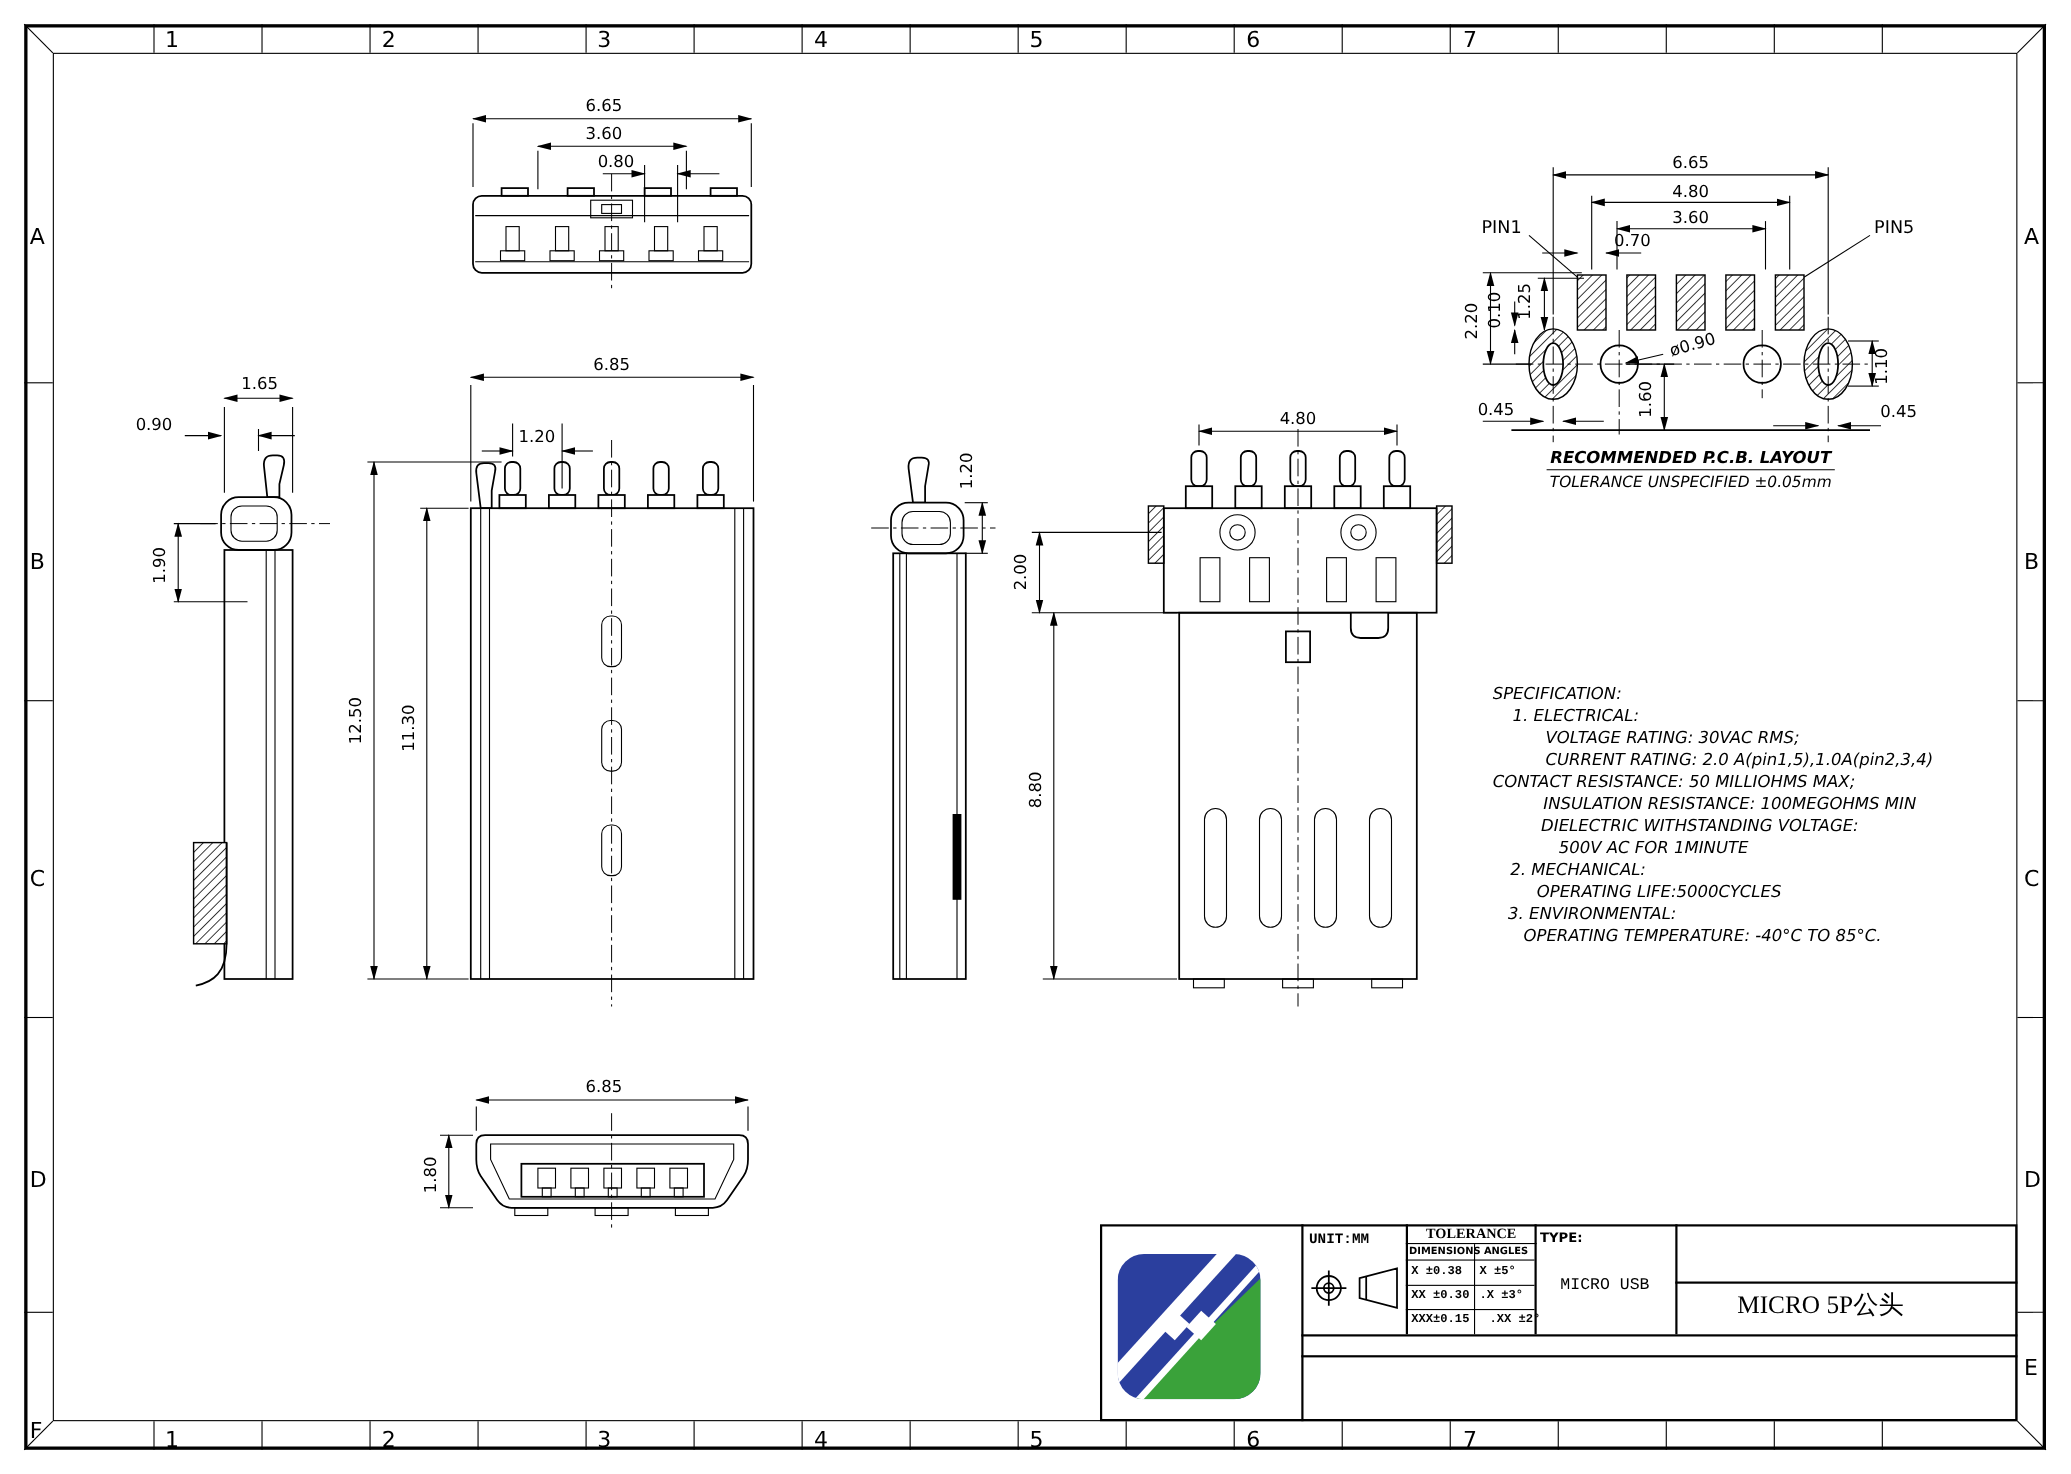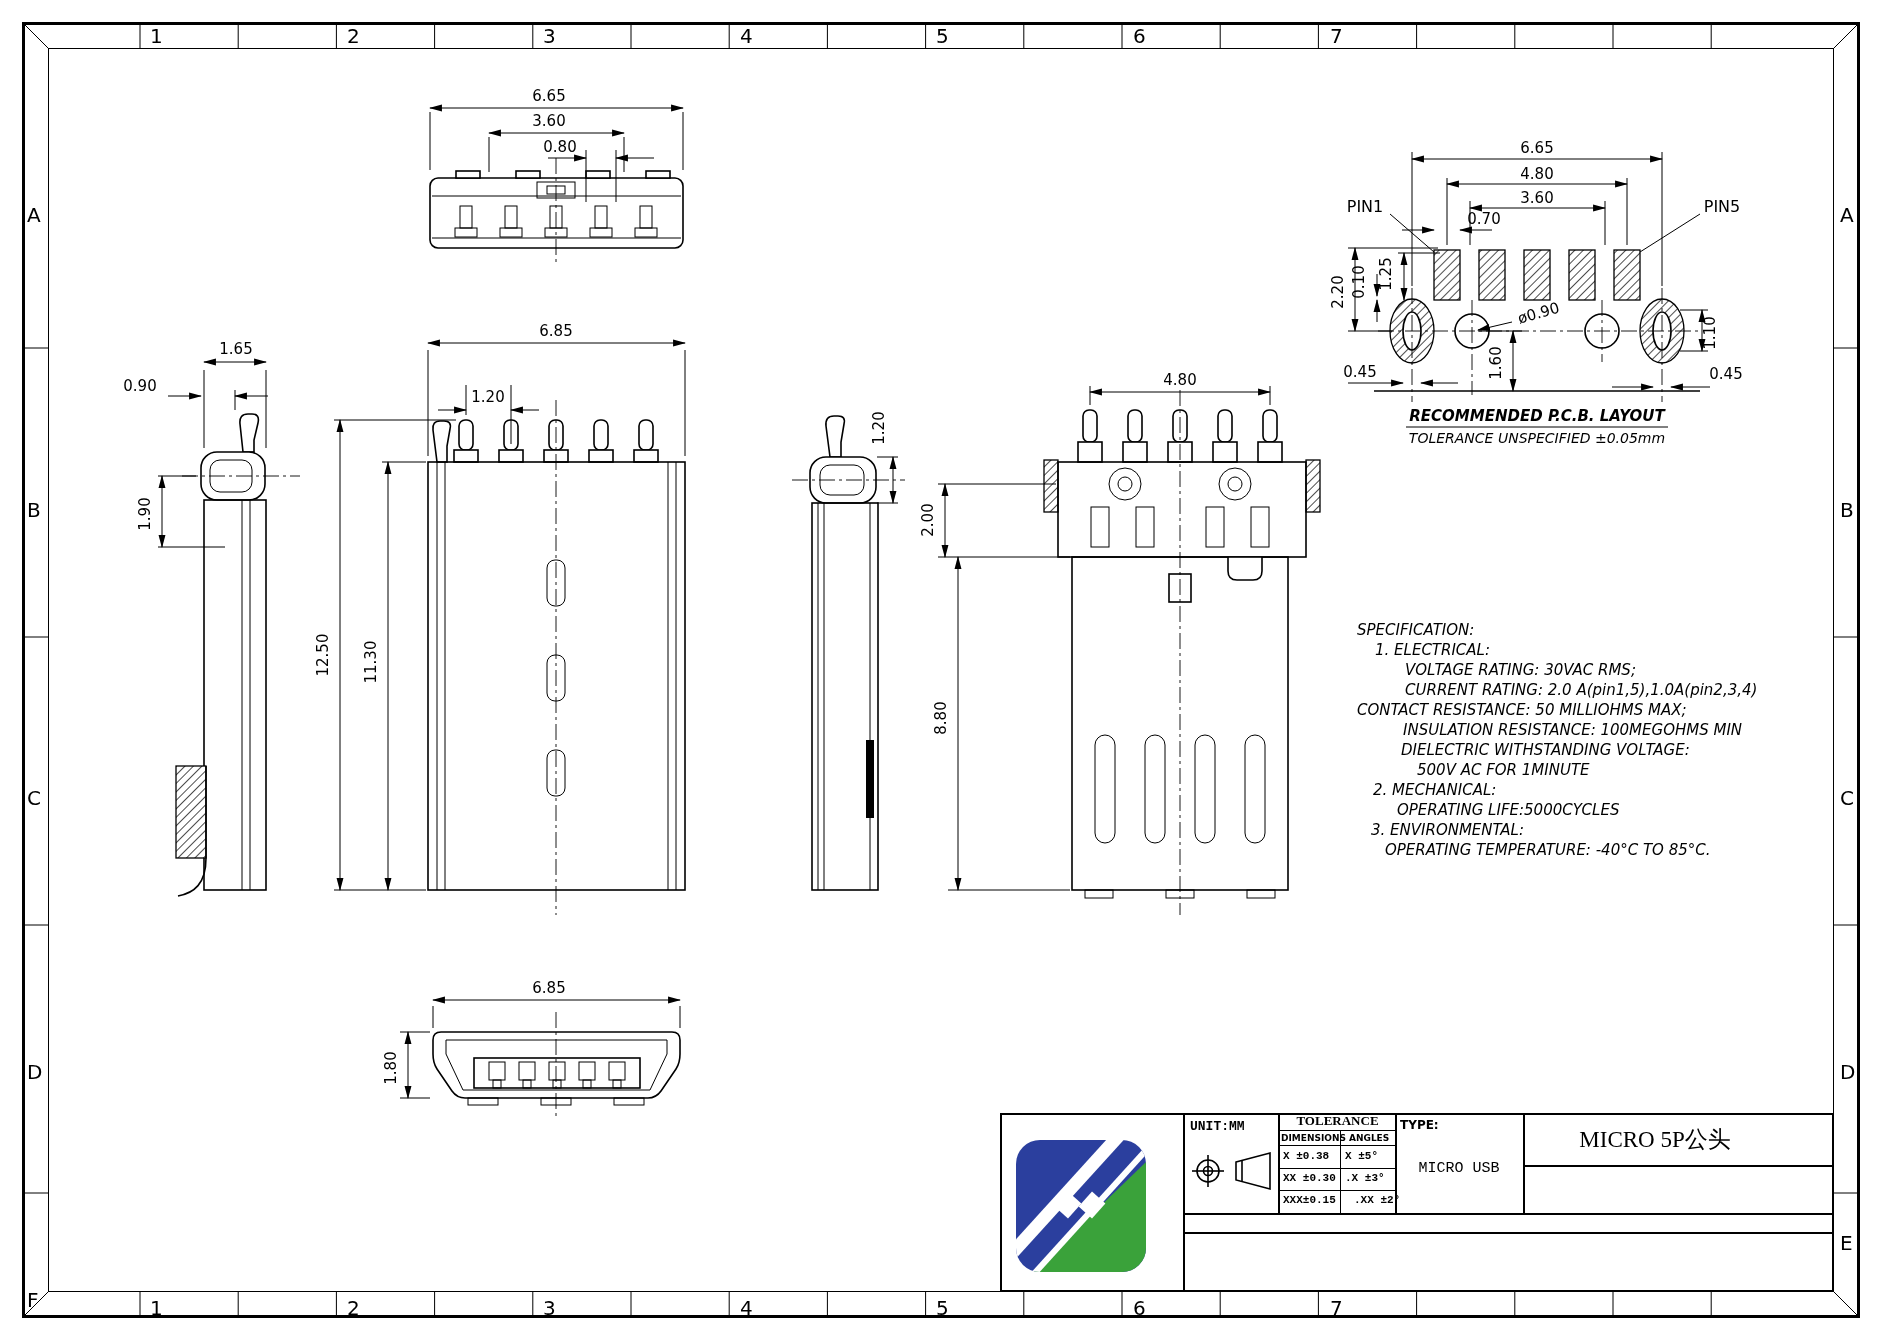--- a/index.html
+++ b/index.html
@@ -32,21 +32,21 @@
   .h1165{left:1523px;top:1165px;width:311px;height:0;border-top-width:2px}
   .tolhdr{left:1278px;top:1113px;width:119px;height:18px;border-bottom-width:1.5px;text-align:center;font:bold 13px "Liberation Serif",serif}
   .tolsub{left:1278px;top:1131px;width:117px;height:15px;border-bottom-width:1.5px;font:bold 9px "DejaVu Sans",sans-serif}
   .tolv{left:1340px;top:1131px;width:0;height:82px;border-left-width:1.5px}
   .r1168{left:1278px;top:1168px;width:117px;height:0;border-top-width:1px}
   .r1190{left:1278px;top:1190px;width:117px;height:0;border-top-width:1px}
   .cellTxt{position:absolute;white-space:nowrap}
   .unitlbl{left:1190px;top:1119px;font:bold 13px "Liberation Mono",monospace}
   .typelbl{left:1400px;top:1118px;font:bold 12px "DejaVu Sans",sans-serif}
   .typeval{left:1395px;top:1160px;width:128px;text-align:center;font:15px "Liberation Mono",monospace}
-  .ttl1{left:1523px;top:1113px;width:264px;height:52px;display:flex;align-items:center;justify-content:center;font:23px "Liberation Serif",serif}
+  .ttl1{left:1523px;top:1160px;width:264px;height:52px;display:flex;align-items:center;justify-content:center;font:23px "Liberation Serif",serif}
   .ttl2{left:1523px;top:1165px;width:311px;height:48px;display:flex;align-items:center;justify-content:center;font:21px "Liberation Serif",serif;letter-spacing:1px}
   .company{left:1183px;top:1232px;width:651px;height:60px;display:flex;align-items:center;justify-content:center;font:27px "Liberation Serif",serif;letter-spacing:2px}
   .tolcell{position:absolute;font:bold 11px "Liberation Mono",monospace;white-space:nowrap}
 </style>
 </head>
 <body>
 
 <div class="sheet">
   <div class="ob"></div>
   <div class="ib"></div>

